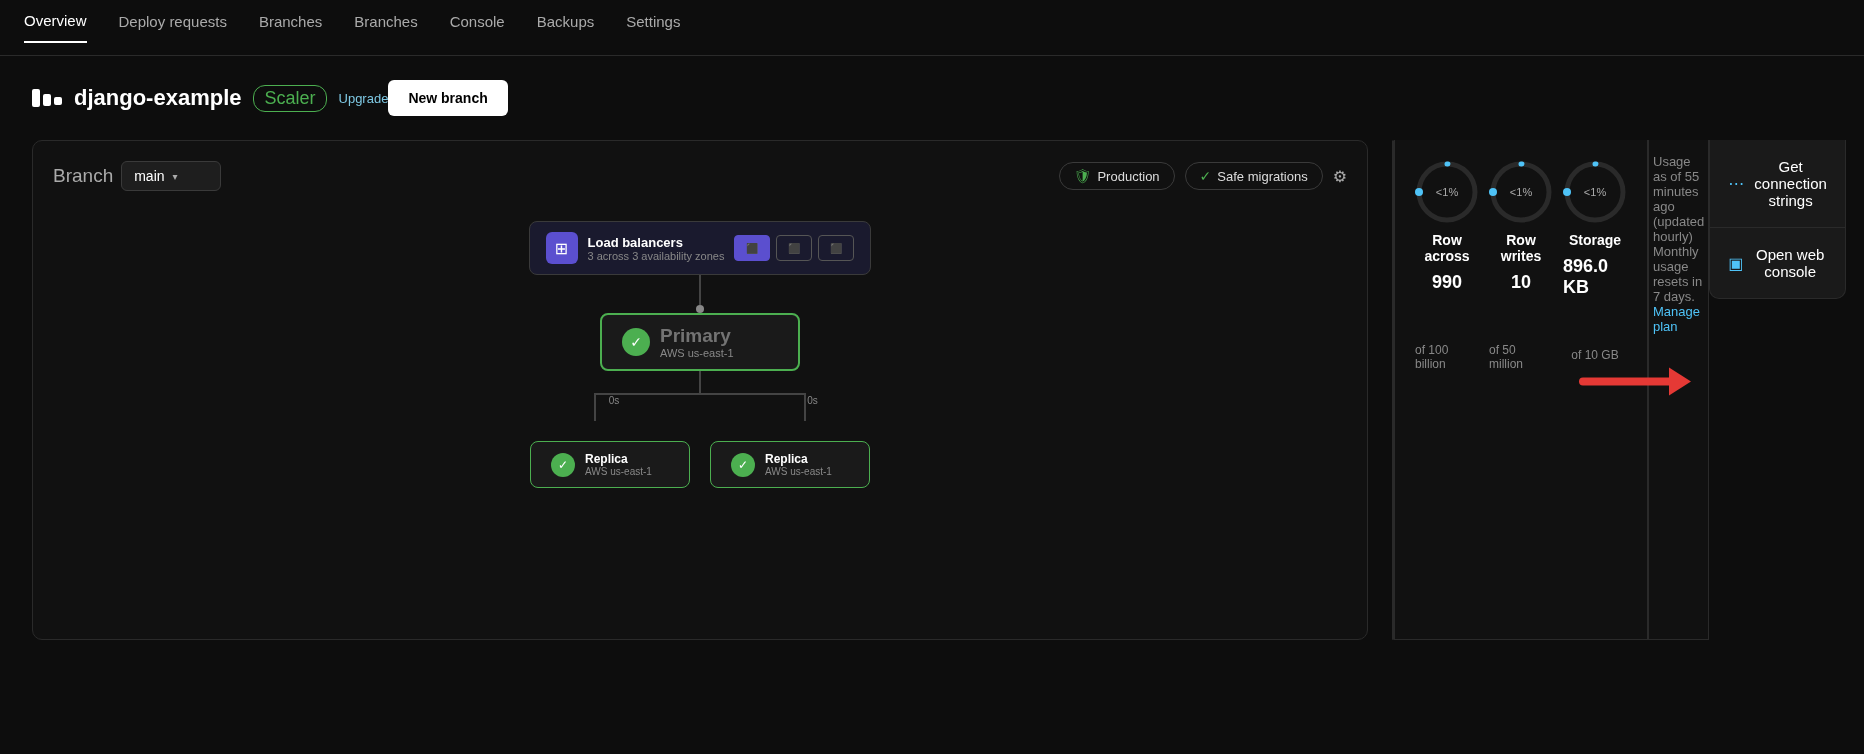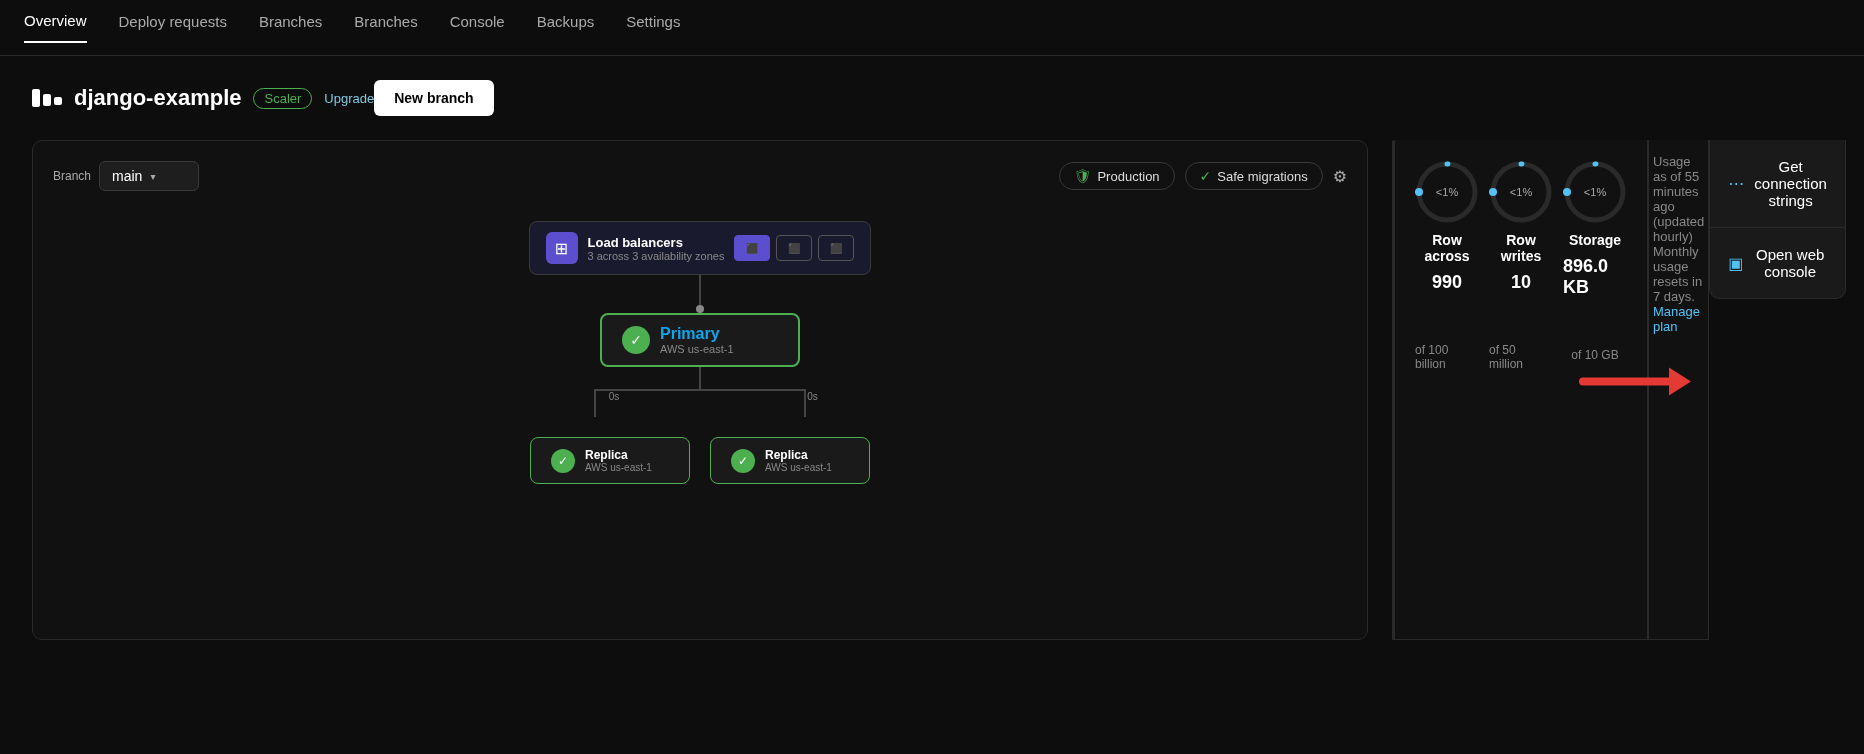--- a/index.html
+++ b/index.html
@@ -61,21 +61,21 @@
     .app-title {
       font-size: 22px;
       font-weight: 600;
       color: #fff;
     }
     .badge-scaler {
       border: 1px solid #4caf50;
       color: #4caf50;
       border-radius: 12px;
       padding: 2px 10px;
-      font-size: 13px;
+      font-size: 18px;
       cursor: pointer;
     }
     .badge-upgrade {
       color: #7ec8e3;
       font-size: 13px;
       cursor: pointer;
     }
     .btn-new-branch {
       background: #fff;
       color: #000;
@@ -111,21 +111,21 @@
       align-items: center;
       justify-content: space-between;
     }
     .branch-selector {
       display: flex;
       align-items: center;
       gap: 8px;
     }
     .branch-label {
       color: #aaa;
-      font-size: 12px;
+      font-size: 19px;
     }
     .branch-dropdown {
       background: #1e1e1e;
       border: 1px solid #3a3a3a;
       border-radius: 6px;
       padding: 6px 12px;
       color: #fff;
       font-size: 14px;
       display: flex;
       align-items: center;
@@ -220,21 +220,21 @@
       gap: 10px;
       min-width: 200px;
     }
     .primary-icon {
       width: 28px; height: 28px;
       background: #4caf50;
       border-radius: 50%;
       display: flex; align-items: center; justify-content: center;
       font-size: 14px;
     }
-    .primary-text h4 { font-size: 16px; color: #0ea5e9; }
+    .primary-text h4 { font-size: 19px; color: #737373; }
     .primary-text p { font-size: 11px; color: #888; }
 
     
     .replicas-row {
       display: flex;
       gap: 20px;
       margin-top: 0;
     }
     .replica-box {
       border: 1px solid #4caf50;

